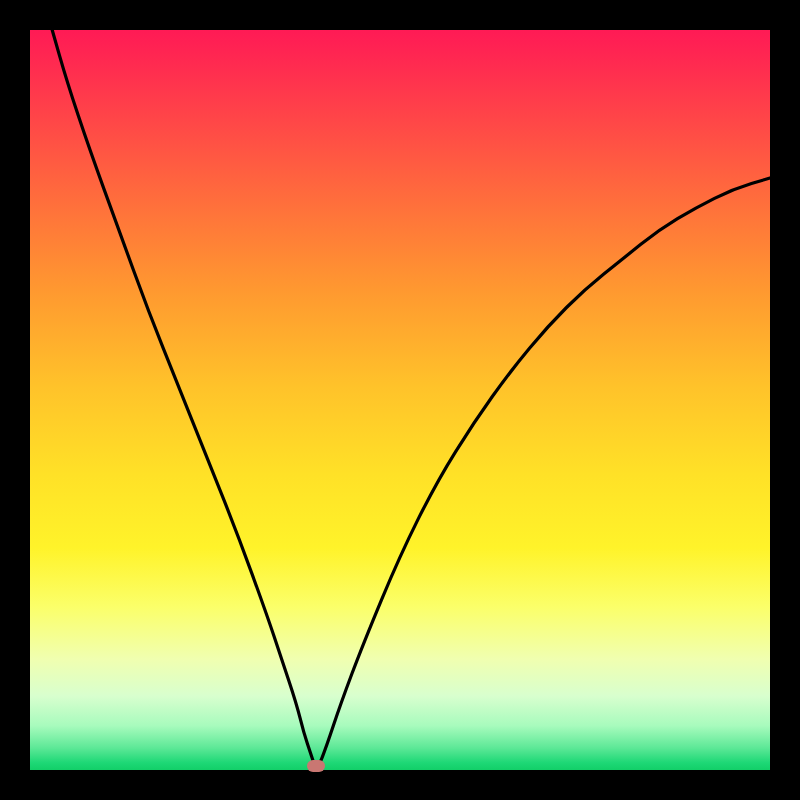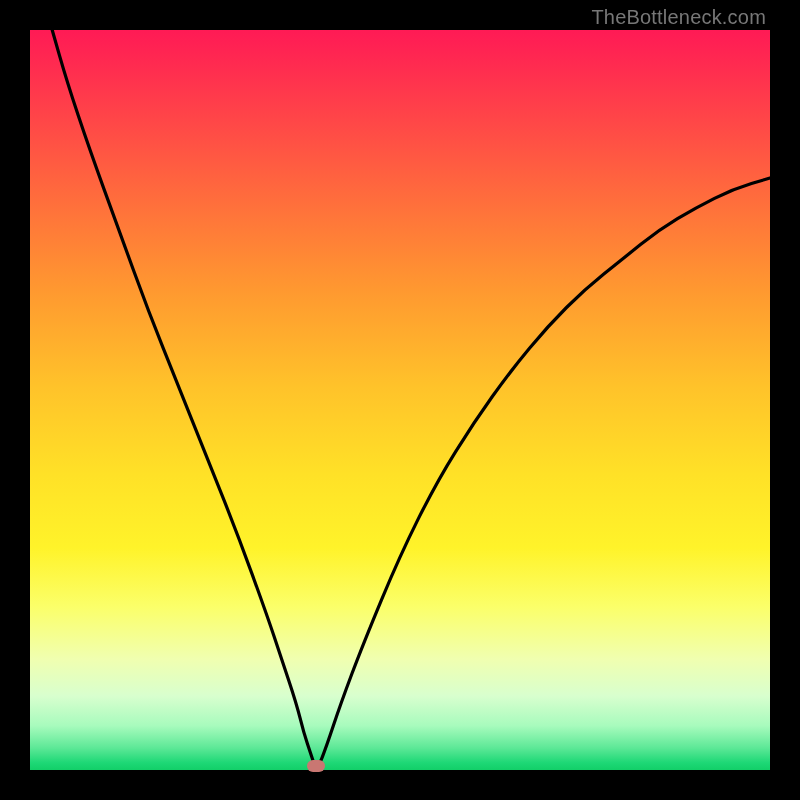--- a/index.html
+++ b/index.html
@@ -67,21 +67,20 @@
     height: 12px;
     border-radius: 6px;
     background: #c97772;
   }
 </style>
 </head>
 <body>
 
 <div class="frame">
 
-  <div class="watermark">TheBottleneck.com</div>
 
   <div class="plot-area">
     <svg class="curve" viewBox="0 0 740 740" preserveAspectRatio="none">
       <path id="curve-path" fill="none" stroke="#000" stroke-width="3.2" stroke-linecap="round" stroke-linejoin="round" d="M 22.20 0.00 Q 22.20 0.00 29.60 25.90 Q 37.00 51.80 48.10 85.10 Q 59.20 118.40 74.00 159.10 Q 88.80 199.80 103.60 240.50 Q 118.40 281.20 133.20 318.20 Q 148.00 355.20 162.80 392.20 Q 177.60 429.20 192.40 466.20 Q 207.20 503.20 222.00 543.90 Q 236.80 584.60 244.20 606.80 Q 251.60 629.00 259.00 651.20 Q 266.40 673.40 270.10 688.20 Q 273.80 703.00 277.50 714.10 Q 281.20 725.20 283.05 730.75 Q 284.90 736.30 286.75 736.30 Q 288.60 736.30 292.30 727.05 Q 296.00 717.80 303.40 695.60 Q 310.80 673.40 321.90 643.80 Q 333.00 614.20 351.50 569.80 Q 370.00 525.40 388.50 488.40 Q 407.00 451.40 425.50 421.80 Q 444.00 392.20 462.50 366.30 Q 481.00 340.40 499.50 318.20 Q 518.00 296.00 536.50 277.50 Q 555.00 259.00 573.50 244.20 Q 592.00 229.40 610.50 214.60 Q 629.00 199.80 647.50 188.70 Q 666.00 177.60 684.50 168.35 Q 703.00 159.10 721.50 153.55 T 740.00 148.00"></path>
     </svg>
     <div id="marker" class="marker" style="left: 277.38px; top: 730.3px;"></div>
   </div>
 
 </div>
 

